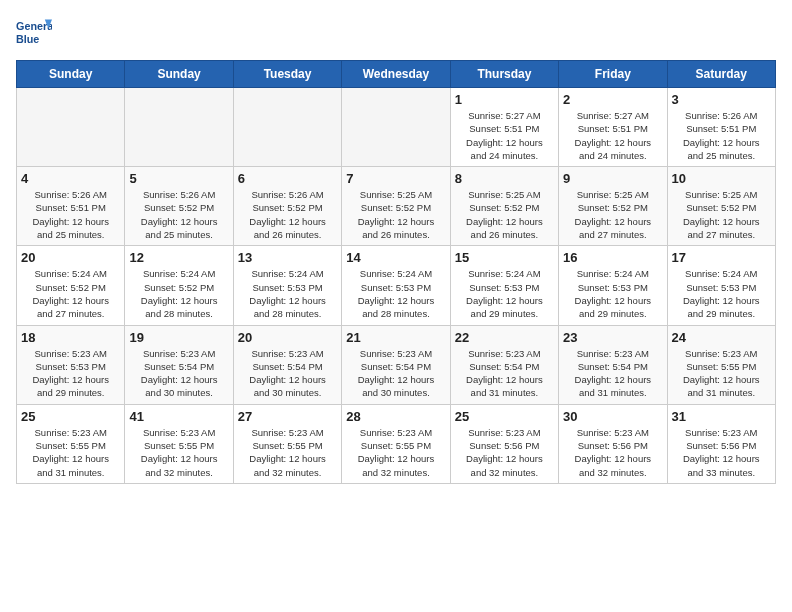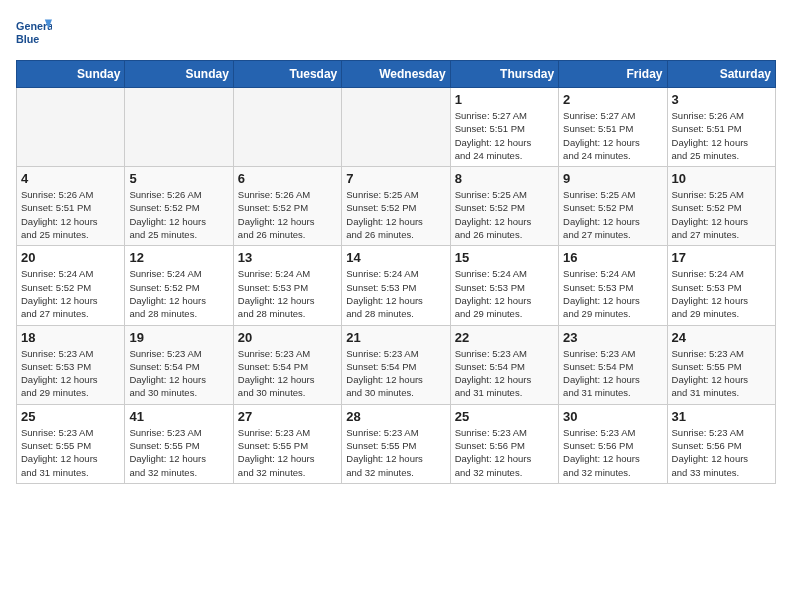--- a/index.html
+++ b/index.html
@@ -40,21 +40,21 @@
     }
     table {
       width: 100%;
       border-collapse: collapse;
       font-size: 10px;
     }
     thead tr th {
       background-color: #2563b0;
       color: #fff;
       padding: 6px 4px;
-      text-align: right;
+      text-align: center;
       font-size: 12px;
       font-weight: bold;
       border: 1px solid #1a4d8f;
     }
     tbody tr td {
       border: 1px solid #ccc;
       vertical-align: top;
       padding: 4px 4px;
       width: 108px;
       min-height: 80px;
@@ -66,20 +66,21 @@
     .day-number {
       font-size: 13px;
       font-weight: bold;
       color: #222;
       margin-bottom: 2px;
     }
     .day-detail {
       font-size: 9.5px;
       color: #333;
       line-height: 1.4;
+      text-align: center;
     }
     .empty-cell {
       background: #f5f5f5 !important;
     }
   </style>
 </head>
 <body>
 
 <div class="header">
   <div class="logo">

